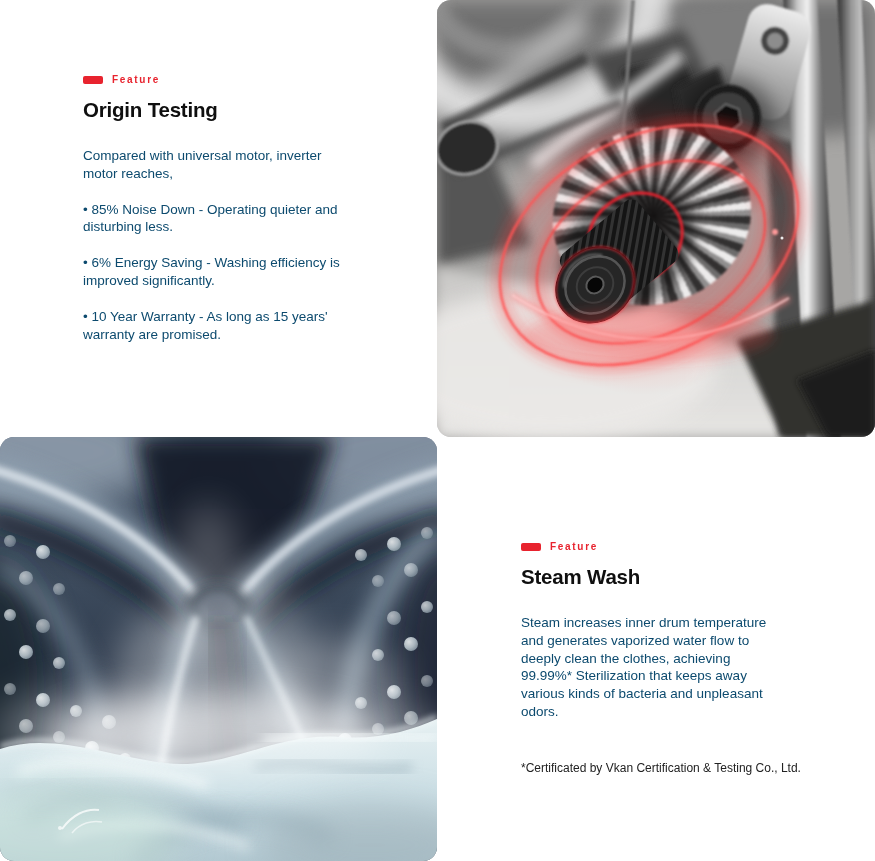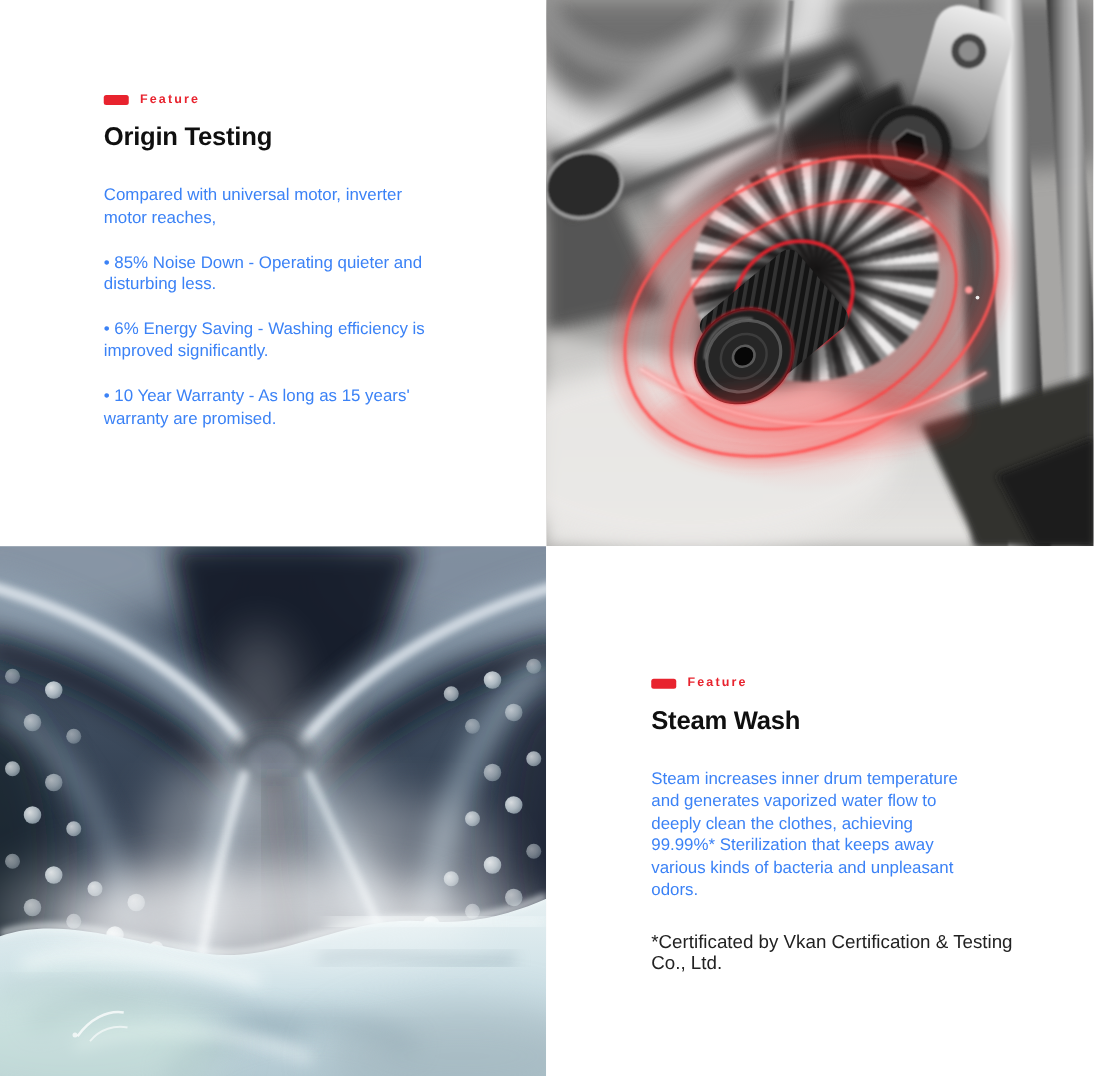--- a/index.html
+++ b/index.html
@@ -1,32 +1,32 @@
 <!DOCTYPE html>
 <html style="--accent: #e8232e;"><head>
 <meta charset="utf-8">
 <style>
   :root { --accent:#e8232e; }
   * { margin:0; padding:0; box-sizing:border-box; }
   body { font-family:"Liberation Sans", sans-serif; background:#ffffff; }
   .page { width:875px; height:861px; display:grid;
           grid-template-columns:437px 438px; grid-template-rows:437px 424px;
           background:#ffffff; overflow:hidden; }
-  .cell { position:relative; overflow:hidden; }
+  .cell { position:relative; overflow:hidden;border-radius:14px; }
   .text-cell { background:#ffffff; }
   .content { position:absolute; width:312px; }
   .tl-content { left:83px; top:74px; }
   .br-content { left:84px; top:104px; }
   .feature-tag { display:flex; align-items:center; gap:9px; }
   .tag-bar { width:20px; height:8px; background:var(--accent); border-radius:2px; }
   .tag-label { font-size:10px; font-weight:700; color:var(--accent); letter-spacing:1.7px; }
   .feature-title { margin-top:13px; font-size:20.5px; font-weight:700; color:#0f0f0f; letter-spacing:-0.2px; }
-  .body { margin-top:18px; font-size:13.5px; line-height:1.32; color:#3b82f6; white-space:pre-line; }
+  .body { margin-top:18px; font-size:13.5px; line-height:1.32; color:#0c4a6e; white-space:pre-line; }
   .body.first { margin-top:25px; }
-  .footnote { margin-top:24px; font-size:15px; color:#222; }
+  .footnote { margin-top:40px; font-size:12px; color:#222; }
   .abs { position:absolute; left:0; top:0; }
   
   .fins { position:absolute; left:115px; top:122px; width:200px; height:188px; border-radius:50%;
     background:
       radial-gradient(closest-side, rgba(25,25,25,.95) 0%, rgba(45,45,45,.6) 32%, rgba(120,120,120,.12) 58%, rgba(220,220,220,0) 74%),
       repeating-conic-gradient(from 8deg, #efefef 0deg 5deg, #8f8f8f 5deg 9deg, #2e2e2e 9deg 14deg, #6b6b6b 14deg 18deg);
     transform: rotate(-16deg) scale(1,.94);
     filter: blur(1.2px); opacity:.97; }
 </style>
 </head>

